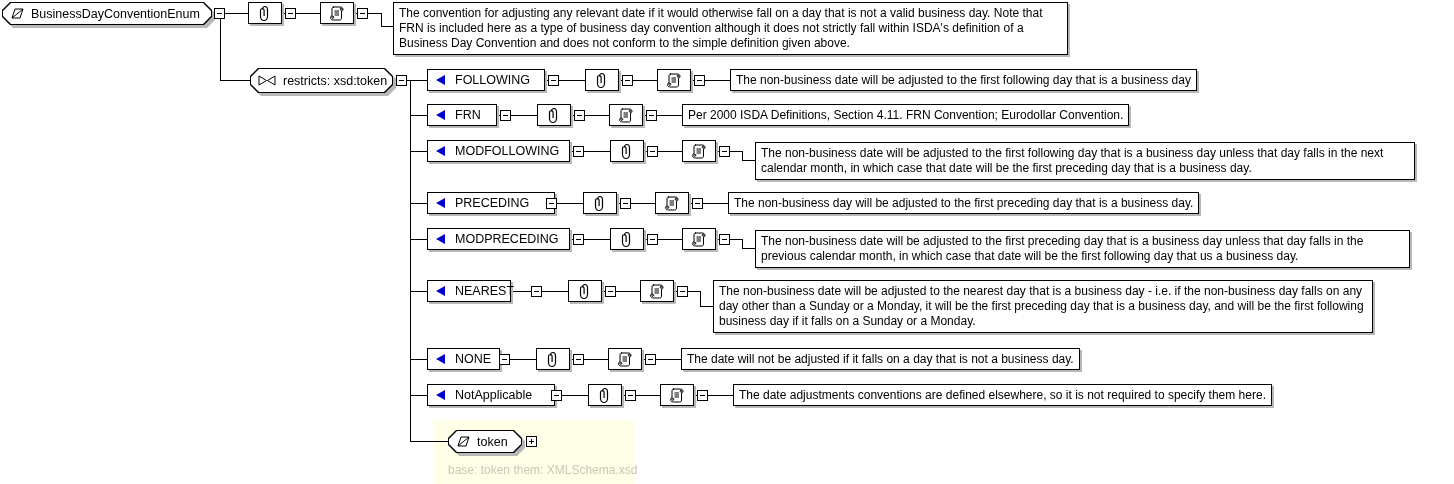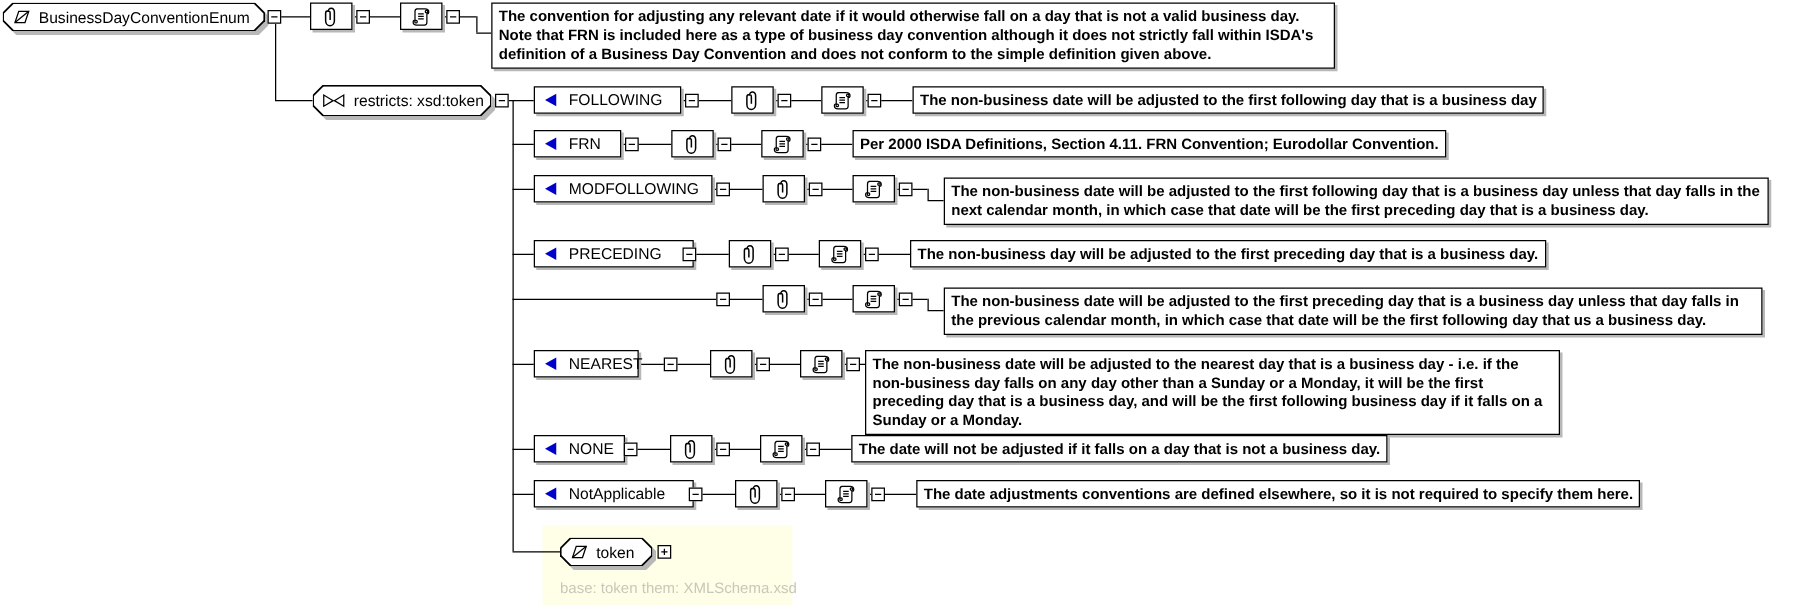--- a/index.html
+++ b/index.html
@@ -16,21 +16,21 @@
   .icb{position:absolute;width:34px;height:22px;box-sizing:border-box;background:#fff;border:1px solid #000;
        box-shadow:2px 2px 0 var(--shadow,#b8b8b8);display:flex;align-items:center;justify-content:center;}
   
   .ebox{position:absolute;height:22px;box-sizing:border-box;background:#fff;border:1px solid #000;
         box-shadow:2px 2px 0 var(--shadow,#b8b8b8);display:flex;align-items:center;gap:10px;
         padding-left:8px;font-size:12.5px;}
   .tri{width:0;height:0;border-top:5px solid transparent;border-bottom:5px solid transparent;
        border-right:9px solid var(--enumeration-marker,#0000cc);flex:0 0 auto;}
   
   .txt{position:absolute;box-sizing:border-box;background:#fff;border:1px solid #000;
-       box-shadow:2px 2px 0 var(--shadow,#b8b8b8);font-size:12px;line-height:15px;padding:3px 5px;font-weight:bold;}
+       box-shadow:2px 2px 0 var(--shadow,#b8b8b8);font-size:12px;line-height:15px;padding:3px 5px;}
   .txt1{white-space:nowrap;height:22px;line-height:15px;}
   
   .hex{position:absolute;}
   .oct{clip-path:polygon(8px 0,calc(100% - 8px) 0,100% 8px,100% calc(100% - 8px),
        calc(100% - 8px) 100%,8px 100%,0 calc(100% - 8px),0 8px);}
   .hex .sh{position:absolute;left:3px;top:3px;width:100%;height:100%;background:var(--shadow,#b8b8b8);}
   .hex .bd{position:absolute;inset:0;background:#000;}
   .hex .fl{position:absolute;inset:1px;background:#fff;}
   .hexc{position:absolute;inset:0;display:flex;align-items:center;gap:6px;padding-left:7px;
         font-size:12.5px;white-space:nowrap;}
@@ -231,20 +231,24 @@
           <line x1="6.5" y1="9" x2="11" y2="9" stroke="#000"></line>
           <line x1="6.5" y1="11" x2="11" y2="11" stroke="#000"></line>
           <circle cx="13.2" cy="5.2" r="1" fill="none" stroke="#000"></circle>
           <circle cx="4.8" cy="13.3" r="1" fill="none" stroke="#000"></circle>
         </svg>
       </span>
     </div>
   <div class="pm" style="left:692px;top:198px"></div>
   <div class="txt txt1" style="left:728px;top:192px">The non-business day will be adjusted to the first preceding day that is a business day.</div>
 
+  <div class="ebox" style="left:427px;top:228px;width:143px">
+    <span class="tri"></span>
+    <span>MODPRECEDING</span>
+  </div>
   <div class="pm" style="left:573px;top:234px"></div>
   <div class="icb" style="left:610px;top:228px">
       <span>
         <svg width="16" height="18" viewBox="0 0 16 18">
           <path d="M5.5,5.5 a2.5,3 0 0 1 5,0 v7 a3.5,4 0 0 1 -7,0 v-6 a1.8,2 0 0 1 3.6,0 v5.5" fill="none" stroke="#000" stroke-width="1.2"></path>
         </svg>
       </span>
     </div>
   <div class="pm" style="left:647px;top:234px"></div>
   <div class="icb" style="left:682px;top:228px">
@@ -281,21 +285,21 @@
           <path fill="#fff" stroke="#000" d="M5,3 h7 c2,0 3,1 3,2.5 c0,1 -0.7,1.5 -1.5,1.5 l0,7 c0,1.5 -1,2 -2,2 h-6 c-2,0 -3,-1 -3,-2.5 c0,-1 0.7,-1.5 1.5,-1.5 l0,-7 c0,-1 0.5,-2 2,-2 z"></path>
           <line x1="6.5" y1="7" x2="11" y2="7" stroke="#000"></line>
           <line x1="6.5" y1="9" x2="11" y2="9" stroke="#000"></line>
           <line x1="6.5" y1="11" x2="11" y2="11" stroke="#000"></line>
           <circle cx="13.2" cy="5.2" r="1" fill="none" stroke="#000"></circle>
           <circle cx="4.8" cy="13.3" r="1" fill="none" stroke="#000"></circle>
         </svg>
       </span>
     </div>
   <div class="pm" style="left:677px;top:286px"></div>
-  <div class="txt" style="left:692px;top:280px;width:556px">The non-business date will be adjusted to the nearest day that is a business day - i.e. if the non-business day falls on any day other than a Sunday or a Monday, it will be the first preceding day that is a business day, and will be the first following business day if it falls on a Sunday or a Monday.</div>
+  <div class="txt" style="left:713px;top:280px;width:660px">The non-business date will be adjusted to the nearest day that is a business day - i.e. if the non-business day falls on any day other than a Sunday or a Monday, it will be the first preceding day that is a business day, and will be the first following business day if it falls on a Sunday or a Monday.</div>
 
   <div class="ebox" style="left:427px;top:348px;width:73px">
     <span class="tri"></span>
     <span>NONE</span>
   </div>
   <div class="pm" style="left:499px;top:354px"></div>
   <div class="icb" style="left:536px;top:348px">
       <span>
         <svg width="16" height="18" viewBox="0 0 16 18">
           <path d="M5.5,5.5 a2.5,3 0 0 1 5,0 v7 a3.5,4 0 0 1 -7,0 v-6 a1.8,2 0 0 1 3.6,0 v5.5" fill="none" stroke="#000" stroke-width="1.2"></path>

